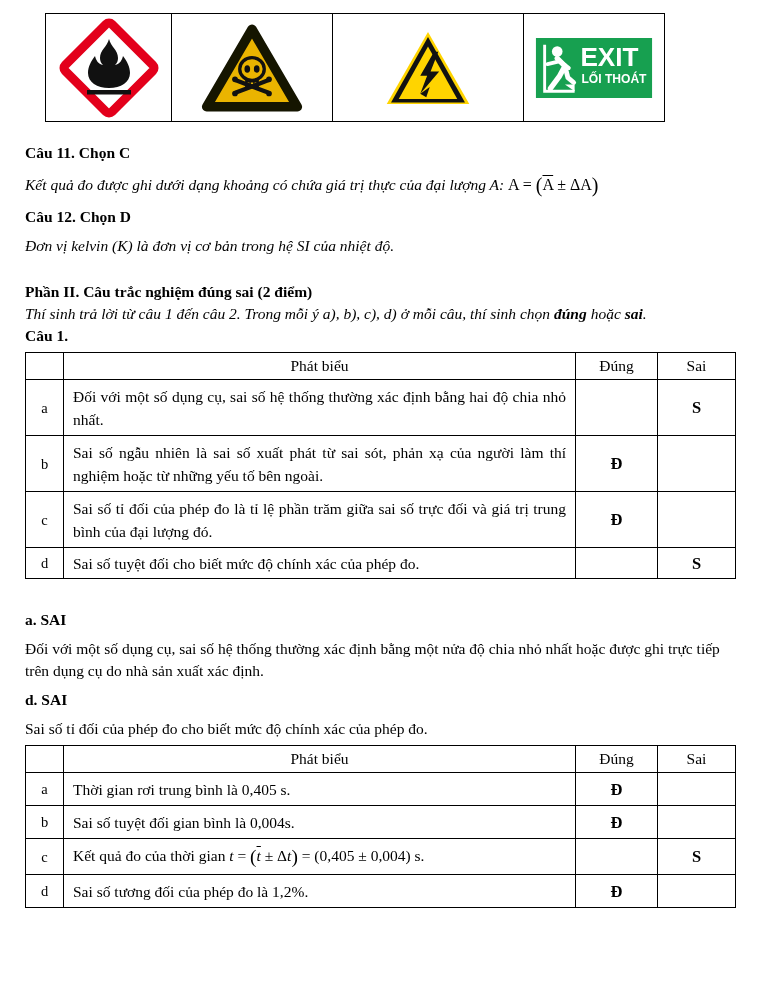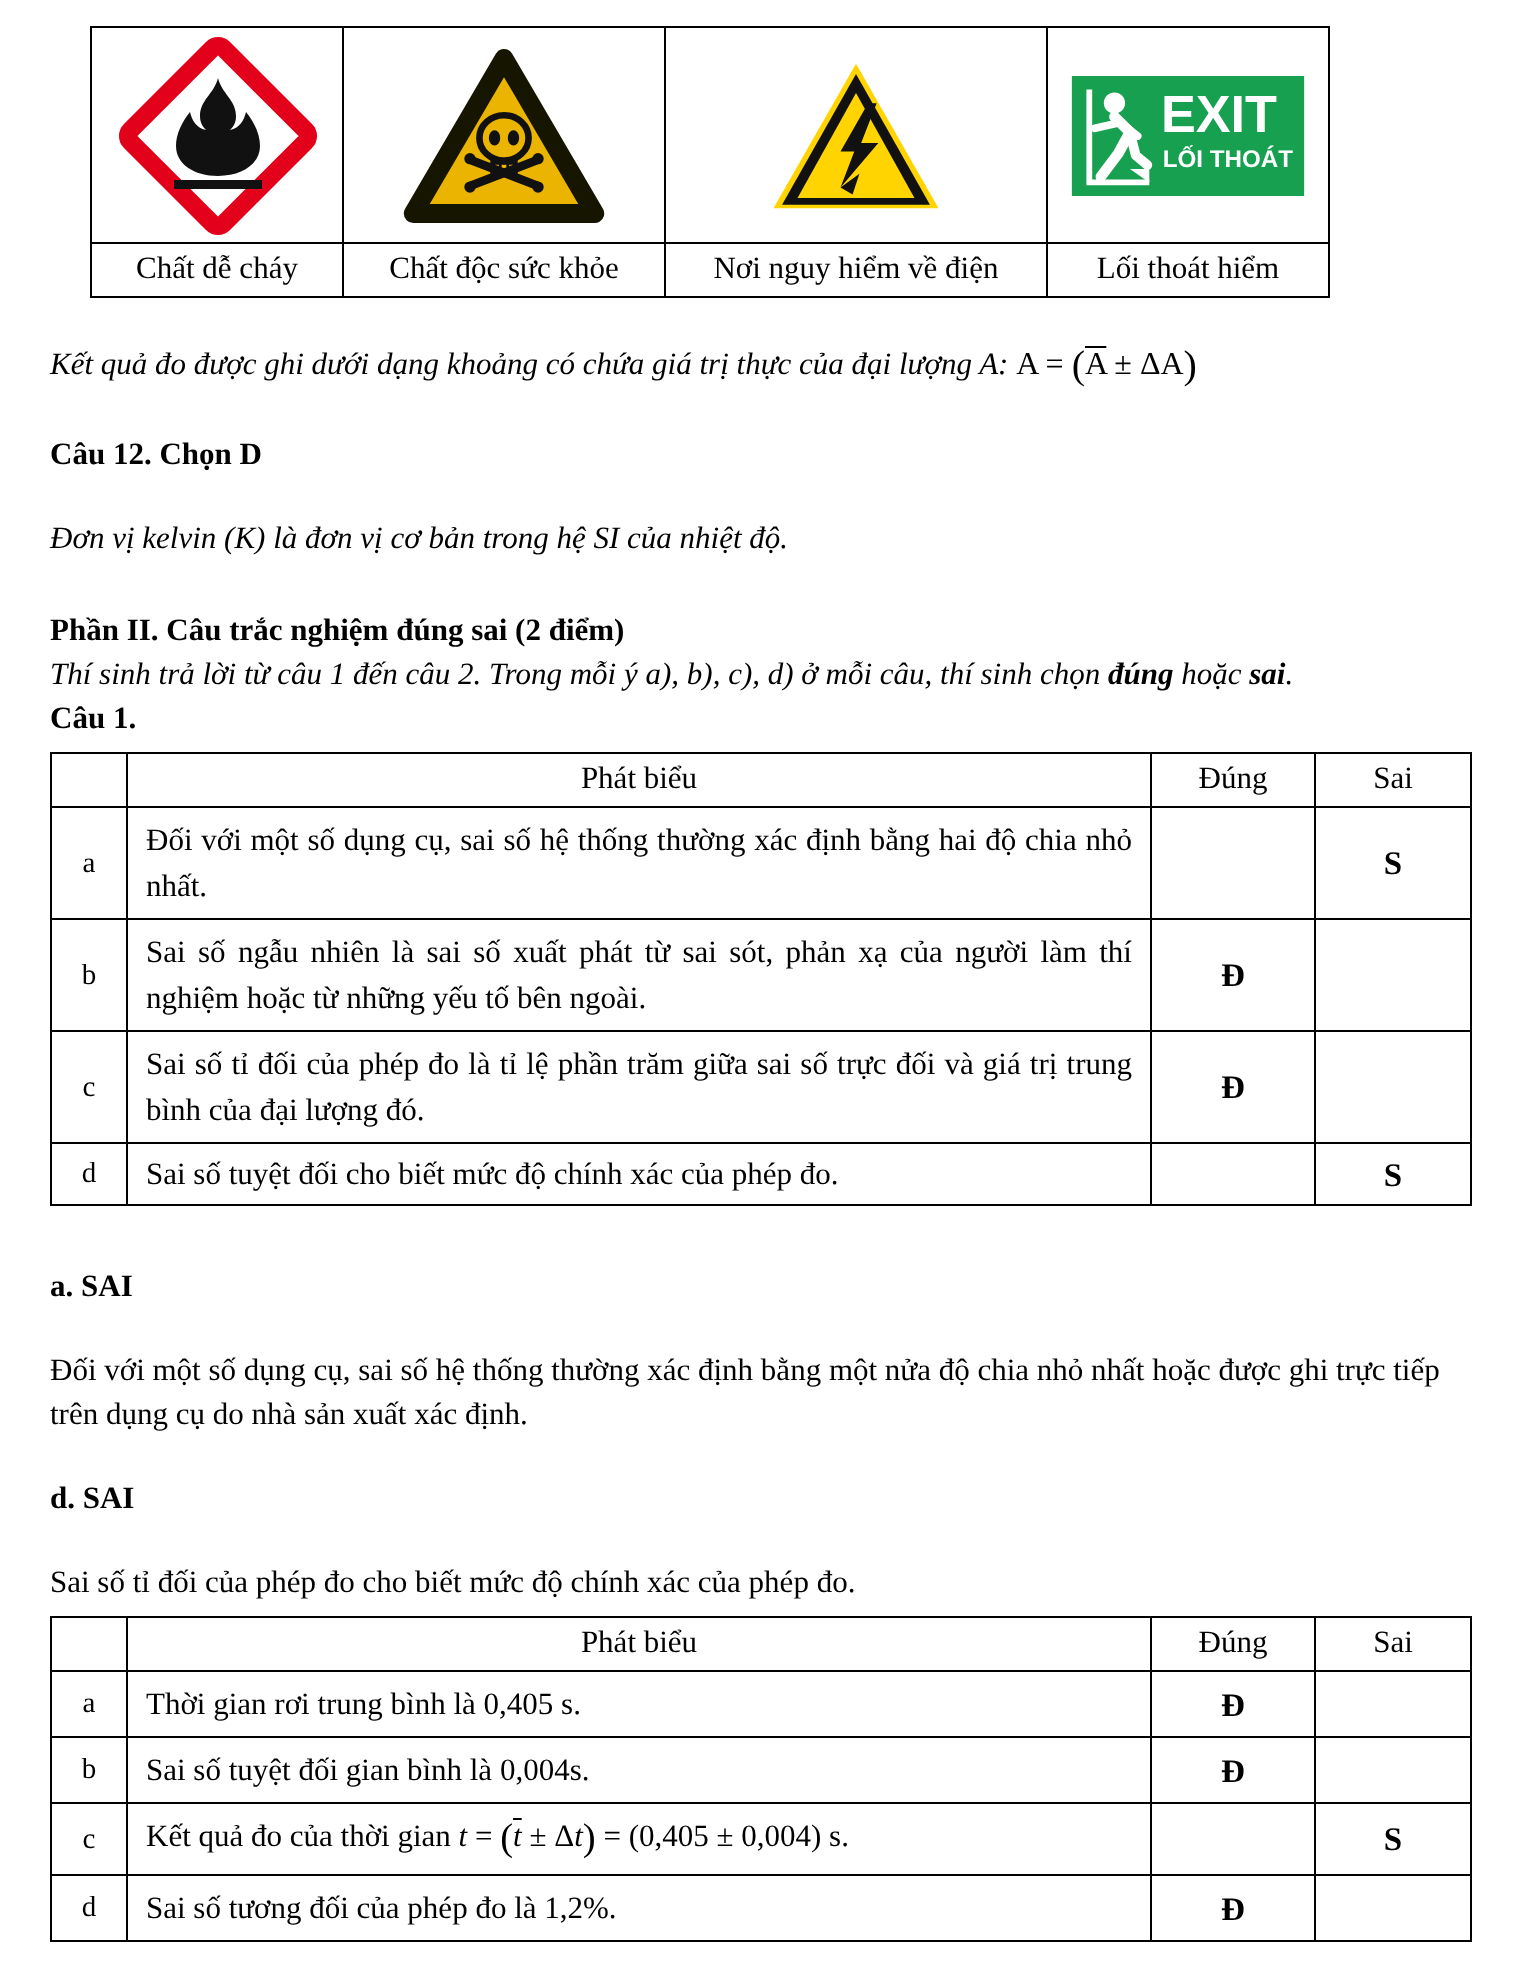--- a/index.html
+++ b/index.html
@@ -14,21 +14,21 @@
   .sym-cell{height:107px;}
   .sym-cap{height:26px;font-size:15.5px;}
   .c1{width:125px}.c2{width:160px}.c3{width:190px}.c4{width:140px}
   .sym-cell svg{display:block;margin:0 auto;}
   
   .txt{margin:0 24px 0 25px;}
   .b{font-weight:bold;}
   .i{font-style:italic;}
   .bi{font-weight:bold;font-style:italic;}
   .h-line{margin-top:20px;}
-  .mt4{margin-top:20px;}
+  .mt4{margin-top:7px;}
   .mt24{margin-top:24px;}
   .mt28{margin-top:28px;}
   .ov{text-decoration:overline;}
   .bigp{font-size:125%;vertical-align:-2px;}
   .formula-inline{font-style:normal;font-size:16px;}
   
   .q-table{margin:5px 0 0 25px;table-layout:fixed;width:710px;}
   .q-table td{border:1px solid #000;vertical-align:middle;padding:2px 6px;}
   .q-table .col-letter{width:38px;}
   .q-table .col-stmt{width:512px;}
@@ -98,29 +98,24 @@
             <circle cx="22" cy="14" r="5.5" fill="#fff"></circle>
             <path d="M22 21 L30 29 L24 40 L15 52" fill="none" stroke="#fff" stroke-width="5.5" stroke-linecap="round" stroke-linejoin="round"></path>
             <path d="M30 29 L33 41 L39 46" fill="none" stroke="#fff" stroke-width="5" stroke-linecap="round" stroke-linejoin="round"></path>
             <path d="M12 27 L25 24 L34 31" fill="none" stroke="#fff" stroke-width="4" stroke-linecap="round" stroke-linejoin="round"></path>
             <text x="46" y="29" fill="#fff" font-family="Liberation Sans, sans-serif" font-size="27" font-weight="bold">EXIT</text>
             <text x="47" y="47" fill="#fff" font-family="Liberation Sans, sans-serif" font-size="12.5" font-weight="bold">LỐI THOÁT</text>
           </svg>
         </span>
       </td>
     </tr>
-    <tr>
-      <td class="sym-cap c1">Chất dễ cháy</td>
-      <td class="sym-cap c2">Chất độc sức khỏe</td>
-      <td class="sym-cap c3">Nơi nguy hiểm về điện</td>
-      <td class="sym-cap c4">Lối thoát hiểm</td>
-    </tr>
   </tbody>
     </table>
 
+  <div class="txt b h-line">Câu 11. Chọn C</div>
   <div class="txt mt4">
     <span class="i">Kết quả đo được ghi dưới dạng khoảng có chứa giá trị thực của đại lượng A:</span>
     <span class="formula-inline">
       <span>A = </span><span class="bigp">(</span><span class="ov">A</span><span> ± ΔA</span><span class="bigp">)</span>
     </span>
   </div>
   <div class="txt b mt4">Câu 12. Chọn D</div>
   <div class="txt i mt4">Đơn vị kelvin (K) là đơn vị cơ bản trong hệ SI của nhiệt độ.</div>
 
   <div class="txt b mt24">Phần II. Câu trắc nghiệm đúng sai (2 điểm)</div>

